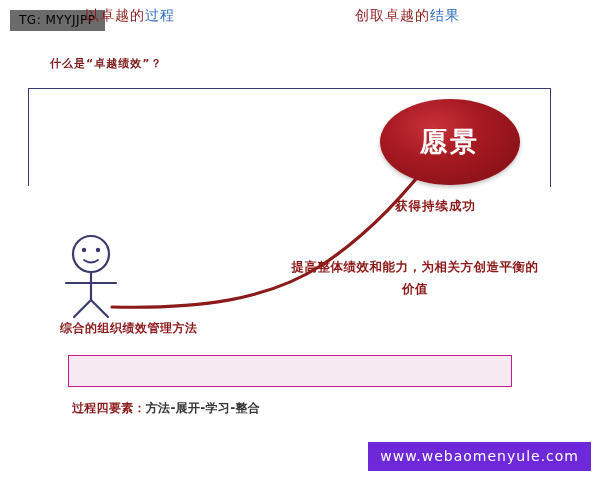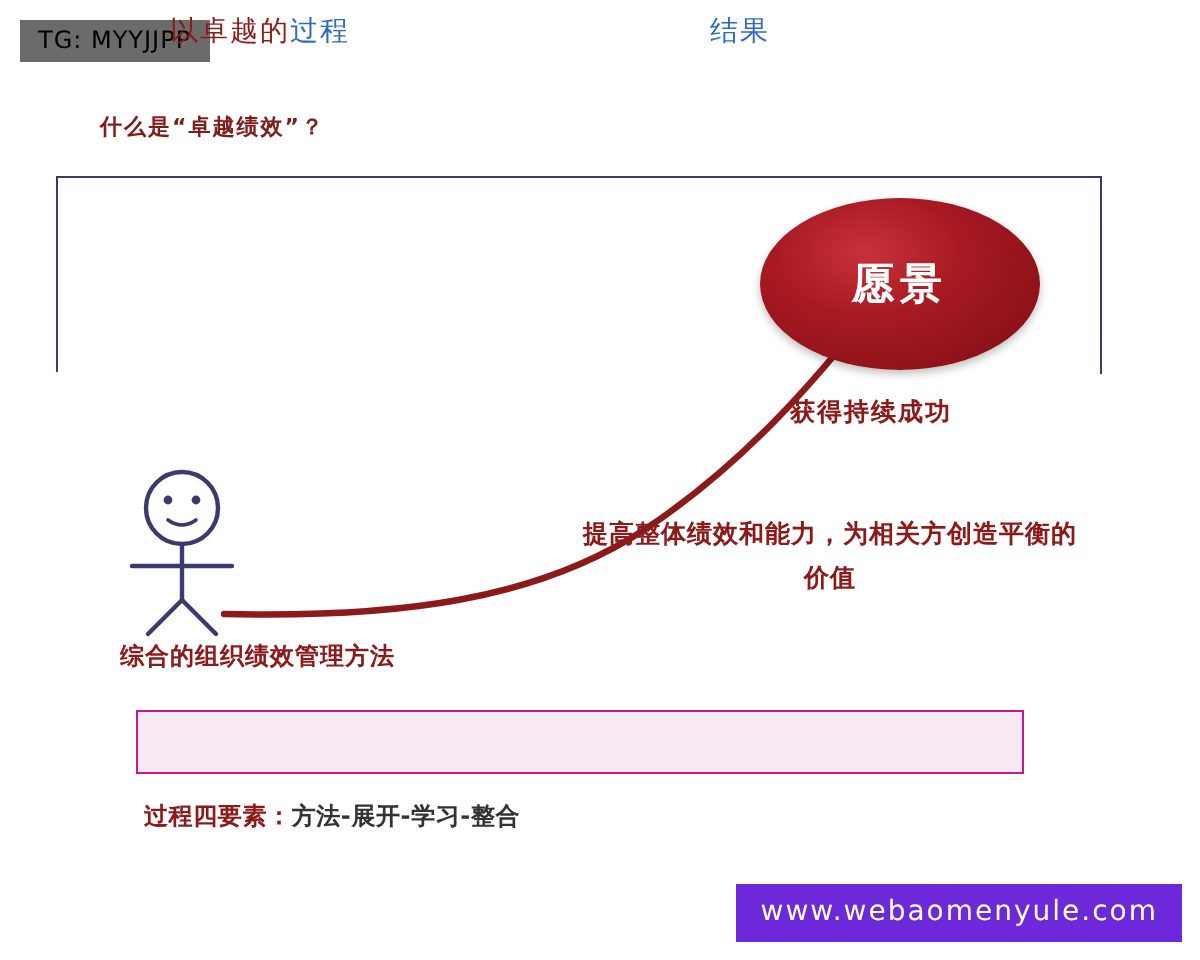--- a/index.html
+++ b/index.html
@@ -99,21 +99,21 @@
   .vision-label {
     position: absolute;
     left: 0; top: 0;
     width: 140px;
     height: 86px;
     display: flex;
     align-items: center;
     justify-content: center;
     color: #ffffff;
     font-family: Liberation Sans, sans-serif;
-    font-size: 21px;
+    font-size: 27px;
     font-weight: bold;
     letter-spacing: 3px;
   }
 
   
   .curve-svg {
     position: absolute;
     left: 0; top: 0;
     width: 600px;
     height: 480px;
@@ -226,20 +226,21 @@
   <div class="ann ann-mid">提高整体绩效和能力，为相关方创造平衡的价值</div>
   <div class="ann ann-success">获得持续成功</div>
   <div class="ann ann-base">综合的组织绩效管理方法</div>
 
   <div class="banner"></div>
   <div class="banner-text banner-left">
     <span>以卓越的</span>
       <span class="hl">过程</span>
   </div>
   <div class="banner-text banner-right">
+    <span>创取卓越的</span>
       <span class="hl">结果</span>
   </div>
 
   <div class="detail detail-left">
     <span>过程四要素：</span><span class="plain">方法-展开-学习-整合</span>
   </div>
 
   <div class="wm">www.webaomenyule.com</div>
 
 </div>

